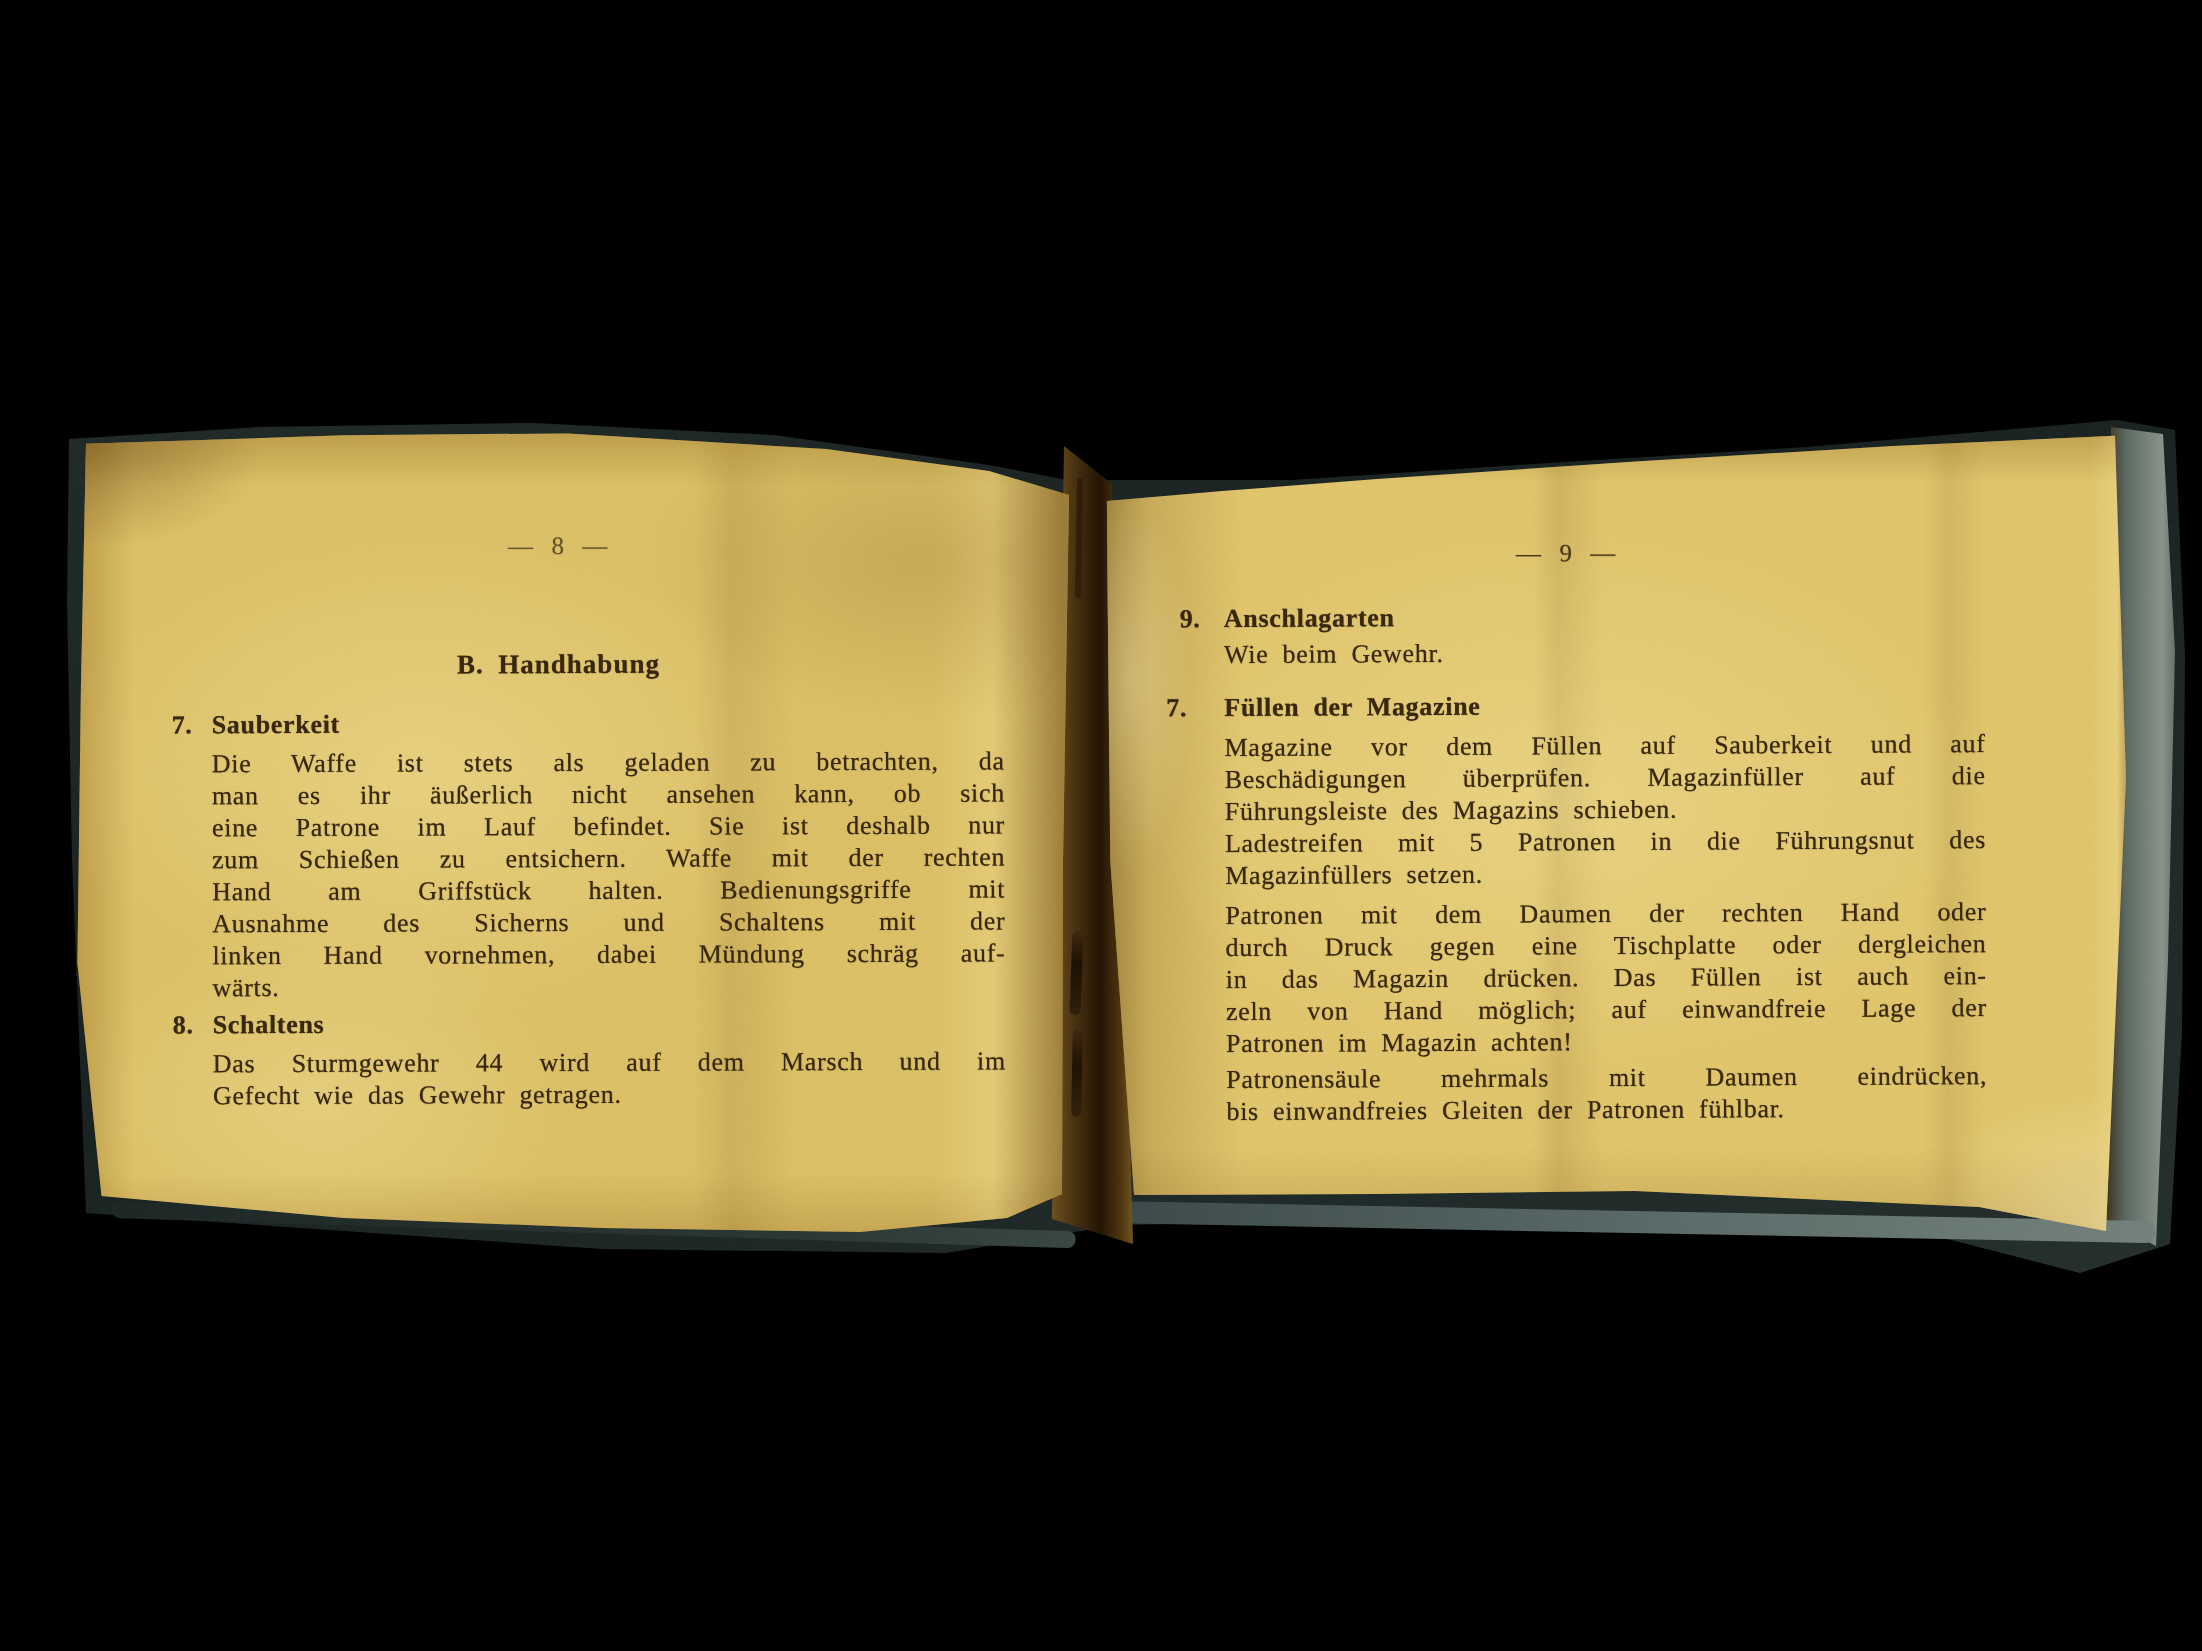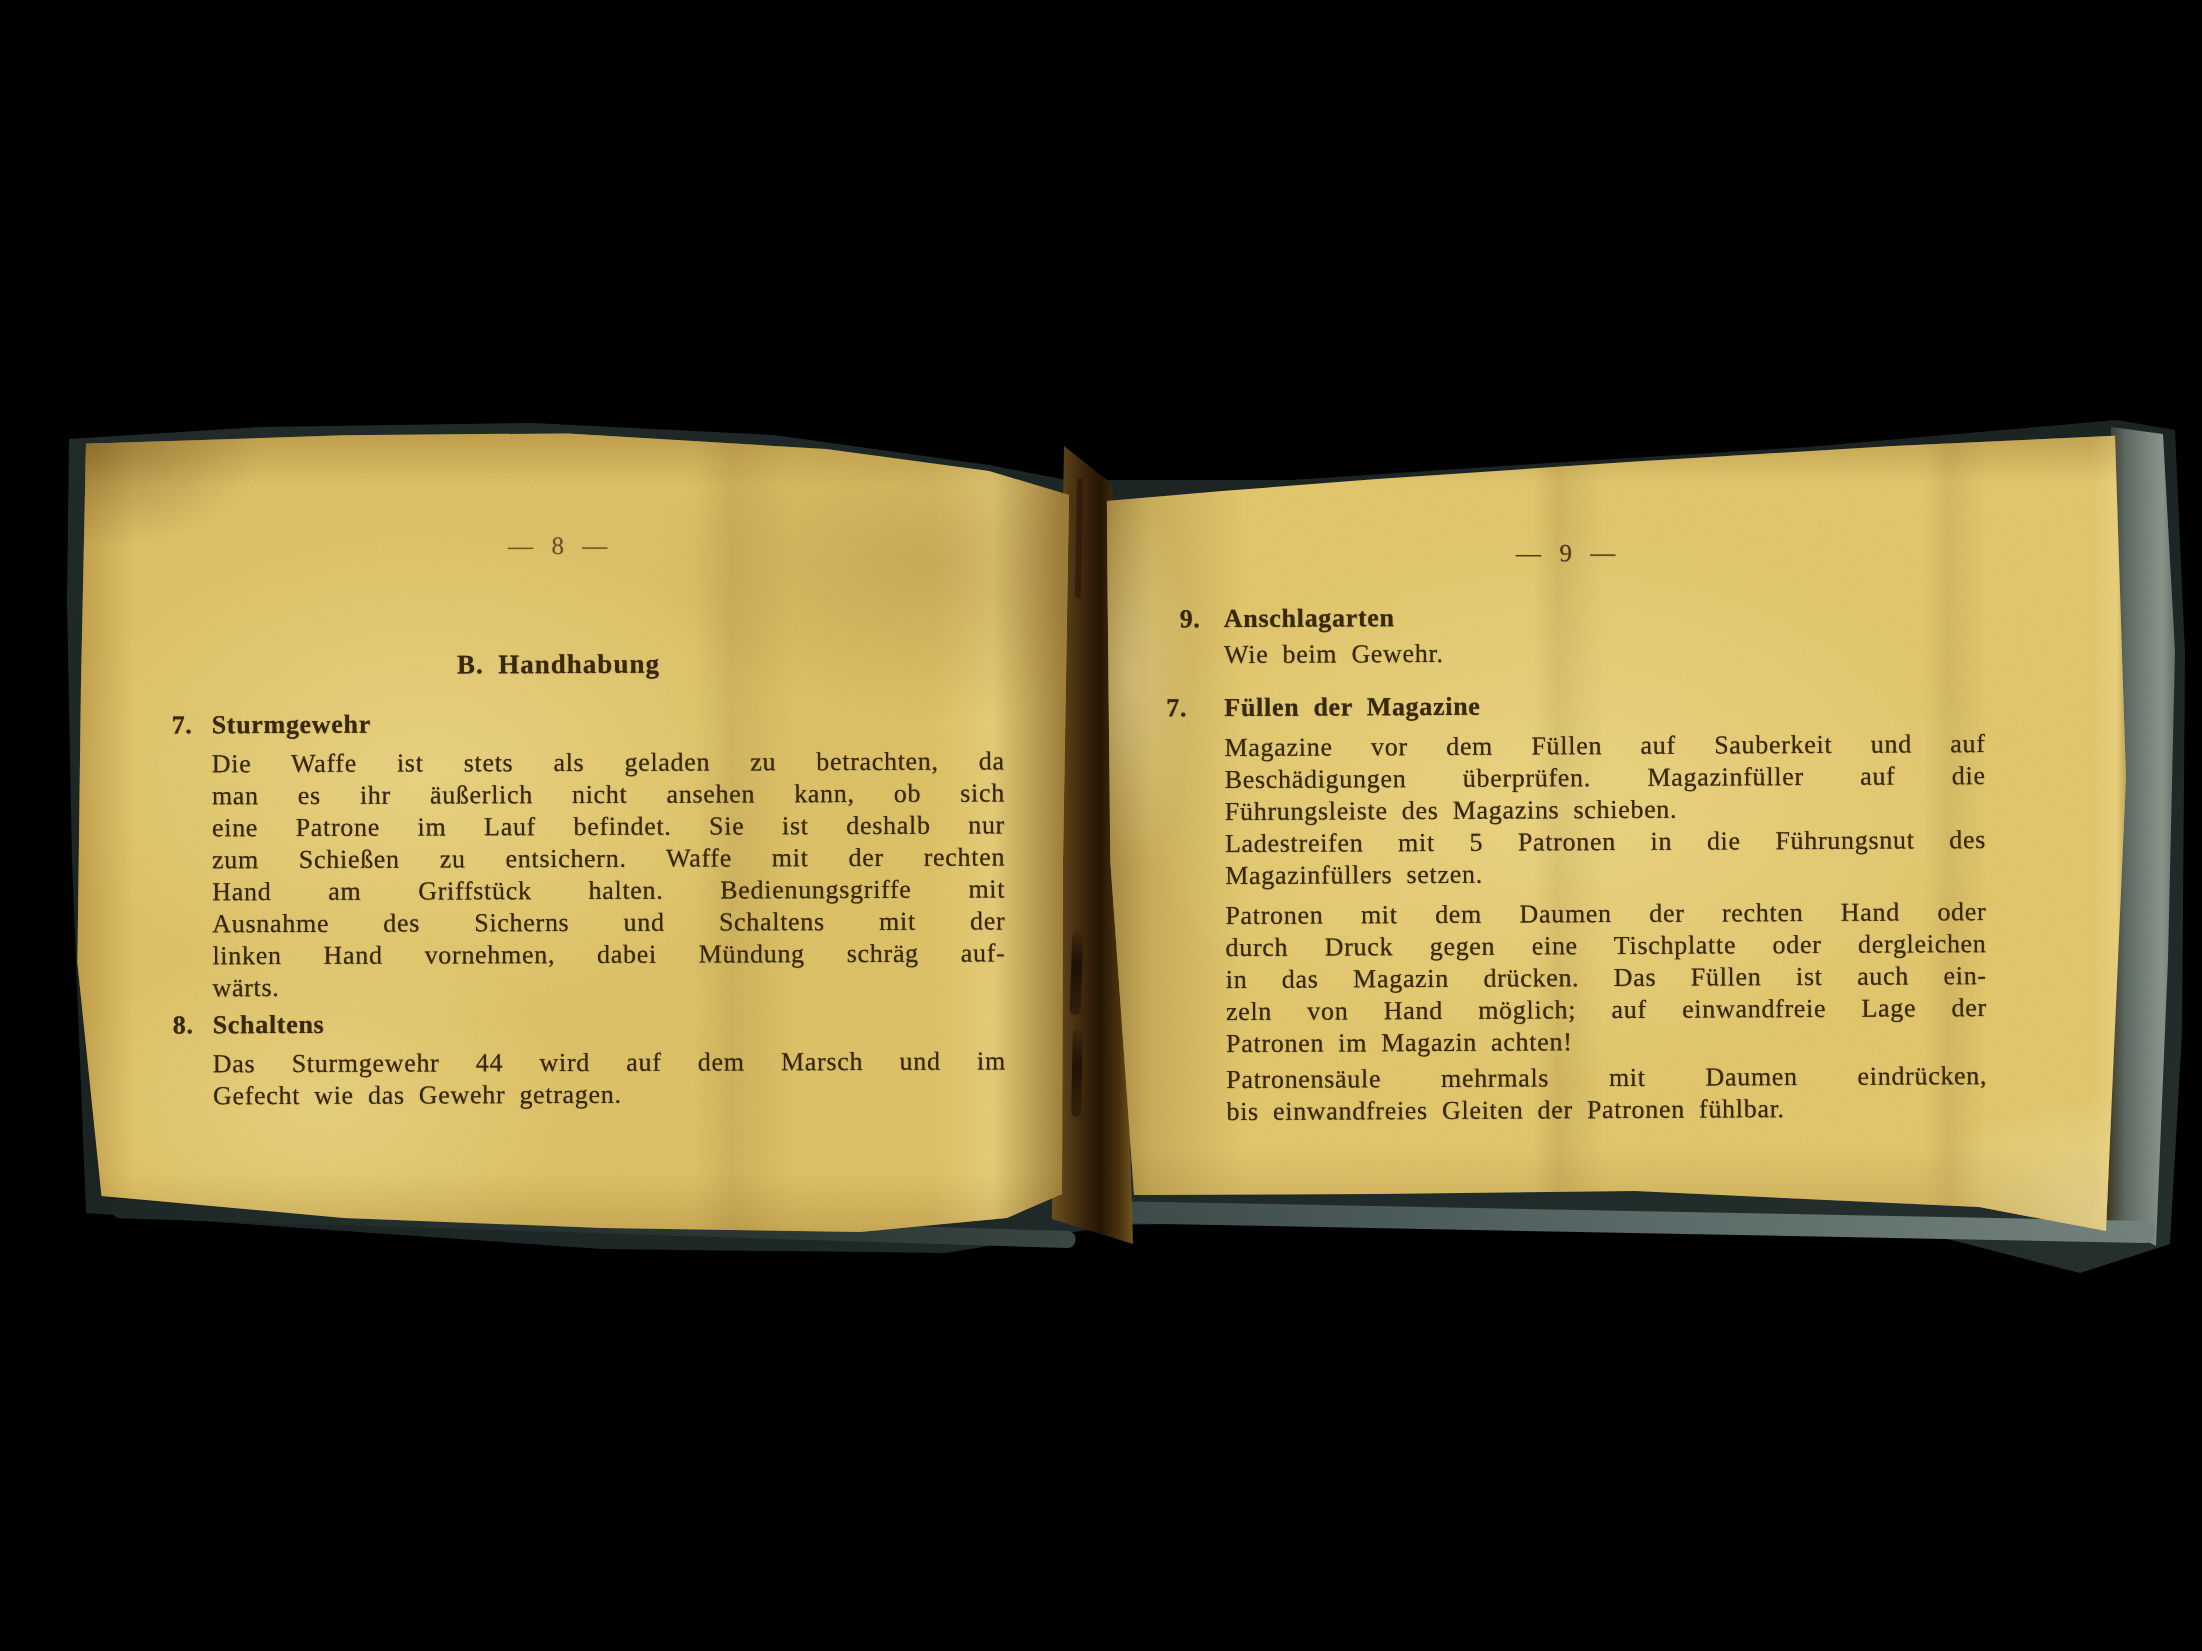--- a/index.html
+++ b/index.html
@@ -107,21 +107,21 @@
   <div class="cover-bottom-left"></div>
   <div class="gutter-core"></div>
 
   <div class="page page-left">
     <div class="content">
       <div class="txt pageno lp-no">— 8 —</div>
       <div class="txt section-head lp-head">B. Handhabung</div>
 
       <div class="txt item lp-item-7">
         <div class="item-head">
-          <span class="num">7.</span><span class="title">Sturmgewehr</span>
+          <span class="num">7.</span><span class="title">Sauberkeit</span>
         </div>
         <div class="para">
             <div class="line">Die Waffe ist stets als geladen zu betrachten, da</div>
             <div class="line">man es ihr äußerlich nicht ansehen kann, ob sich</div>
             <div class="line">eine Patrone im Lauf befindet. Sie ist deshalb nur</div>
             <div class="line">zum Schießen zu entsichern. Waffe mit der rechten</div>
             <div class="line">Hand am Griffstück halten. Bedienungsgriffe mit</div>
             <div class="line">Ausnahme des Sicherns und Schaltens mit der</div>
             <div class="line">linken Hand vornehmen, dabei Mündung schräg auf-</div>
             <div class="line">wärts.</div>

